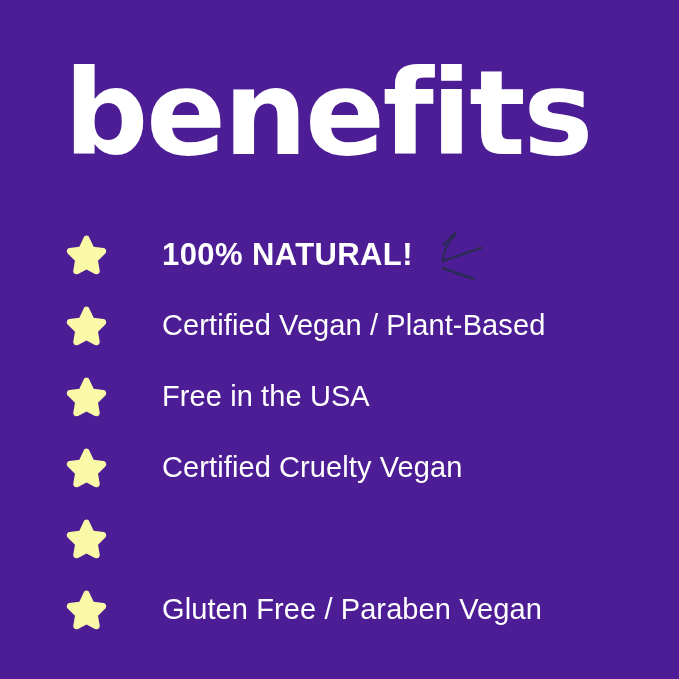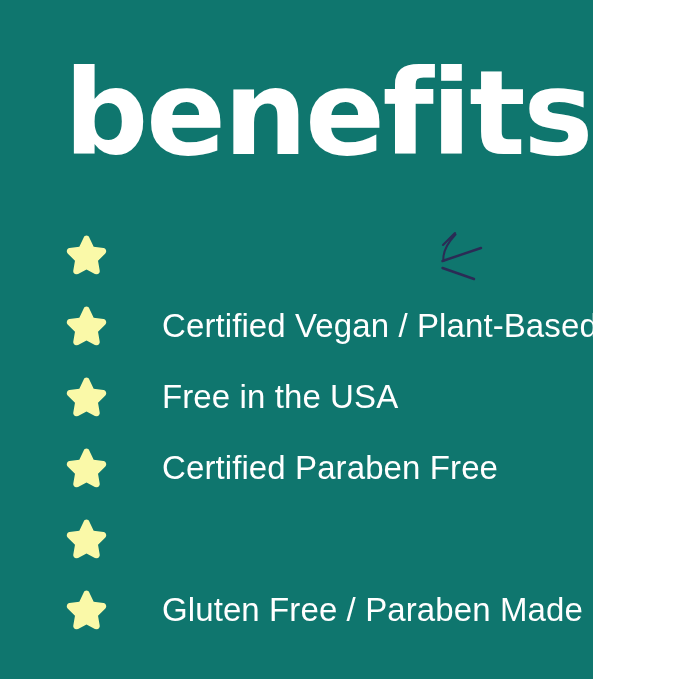--- a/index.html
+++ b/index.html
@@ -4,24 +4,24 @@
 <title>Benefits</title>
 <style>
   html, body {
     margin: 0;
     padding: 0;
     background: #ffffff;
   }
 
   #canvas {
     position: relative;
-    width: 593px;
+    width: 679px;
     height: 679px;
     overflow: hidden;
-    background: #0f766e;
+    background: #4c1d95;
     font-family: "Liberation Sans", sans-serif;
     -webkit-font-smoothing: antialiased;
   }
 
   
   .page-title {
     position: absolute;
     left: 64px;
     top: 52px;
     margin: 0;
@@ -61,21 +61,21 @@
     transform: translateY(-50%);
     display: block;
   }
 
   .benefit-label {
     position: absolute;
     left: 162px;
     top: 50%;
     transform: translateY(-50%);
     color: #ffffff;
-    font-size: 33px;
+    font-size: 29px;
     font-weight: 400;
     letter-spacing: 0.1px;
     white-space: nowrap;
     line-height: 1;
   }
 
   .benefit-row.is-emphasis .benefit-label {
     font-weight: 700;
     font-size: 31px;
     letter-spacing: 0.4px;
@@ -119,20 +119,21 @@
                  C26.8 100.2 23.6 100 21 98.2
                  C18.5 96.4 17.3 93.5 17.8 90.4
                  L21.9 66.4
                  L4.6 49.3
                  C2.3 47.2 1.4 44.2 2.2 41.2
                  C3 38.2 5.4 36.1 8.5 35.6
                  L32.5 32.1
                  L43.2 9.6
                  C44.5 6.8 47 5 50 5 Z" fill="#faf9a8"></path>
       </svg>
+      <span class="benefit-label">100% NATURAL!</span>
       <svg class="sparkle-icon" viewBox="0 0 54 62">
         <g stroke="#2b2b55" stroke-linecap="round" fill="none">
           <path d="M7.5 38 C6.6 30.5 9.2 22.5 19.5 11.5" stroke-width="2.0" transform="translate(0,0)"></path>
         </g>
         <g stroke="#2b2b55" stroke-linecap="round" fill="none">
 
           <path d="M7 22 L19 10" stroke-width="2.1"></path>
 
           <path d="M6.5 38 L45 25" stroke-width="2.4"></path>
 
@@ -152,30 +153,30 @@
       <svg class="star-icon" viewBox="0 0 100 100">
         <path d="M50 5 C53 5 55.5 6.8 56.8 9.6 L67.5 32.1 L91.5 35.6 C94.6 36.1 97 38.2 97.8 41.2 C98.6 44.2 97.7 47.2 95.4 49.3 L78.1 66.4 L82.2 90.4 C82.7 93.5 81.5 96.4 79 98.2 C76.4 100 73.2 100.2 70.5 98.7 L50 87.6 L29.5 98.7 C26.8 100.2 23.6 100 21 98.2 C18.5 96.4 17.3 93.5 17.8 90.4 L21.9 66.4 L4.6 49.3 C2.3 47.2 1.4 44.2 2.2 41.2 C3 38.2 5.4 36.1 8.5 35.6 L32.5 32.1 L43.2 9.6 C44.5 6.8 47 5 50 5 Z" fill="#faf9a8"></path>
       </svg>
       <span class="benefit-label">Free in the USA</span>
     </li>
 
     <li class="benefit-row">
       <svg class="star-icon" viewBox="0 0 100 100">
         <path d="M50 5 C53 5 55.5 6.8 56.8 9.6 L67.5 32.1 L91.5 35.6 C94.6 36.1 97 38.2 97.8 41.2 C98.6 44.2 97.7 47.2 95.4 49.3 L78.1 66.4 L82.2 90.4 C82.7 93.5 81.5 96.4 79 98.2 C76.4 100 73.2 100.2 70.5 98.7 L50 87.6 L29.5 98.7 C26.8 100.2 23.6 100 21 98.2 C18.5 96.4 17.3 93.5 17.8 90.4 L21.9 66.4 L4.6 49.3 C2.3 47.2 1.4 44.2 2.2 41.2 C3 38.2 5.4 36.1 8.5 35.6 L32.5 32.1 L43.2 9.6 C44.5 6.8 47 5 50 5 Z" fill="#faf9a8"></path>
       </svg>
-      <span class="benefit-label">Certified Paraben Free</span>
+      <span class="benefit-label">Certified Cruelty Vegan</span>
     </li>
 
     <li class="benefit-row">
       <svg class="star-icon" viewBox="0 0 100 100">
         <path d="M50 5 C53 5 55.5 6.8 56.8 9.6 L67.5 32.1 L91.5 35.6 C94.6 36.1 97 38.2 97.8 41.2 C98.6 44.2 97.7 47.2 95.4 49.3 L78.1 66.4 L82.2 90.4 C82.7 93.5 81.5 96.4 79 98.2 C76.4 100 73.2 100.2 70.5 98.7 L50 87.6 L29.5 98.7 C26.8 100.2 23.6 100 21 98.2 C18.5 96.4 17.3 93.5 17.8 90.4 L21.9 66.4 L4.6 49.3 C2.3 47.2 1.4 44.2 2.2 41.2 C3 38.2 5.4 36.1 8.5 35.6 L32.5 32.1 L43.2 9.6 C44.5 6.8 47 5 50 5 Z" fill="#faf9a8"></path>
       </svg>
     </li>
 
     <li class="benefit-row">
       <svg class="star-icon" viewBox="0 0 100 100">
         <path d="M50 5 C53 5 55.5 6.8 56.8 9.6 L67.5 32.1 L91.5 35.6 C94.6 36.1 97 38.2 97.8 41.2 C98.6 44.2 97.7 47.2 95.4 49.3 L78.1 66.4 L82.2 90.4 C82.7 93.5 81.5 96.4 79 98.2 C76.4 100 73.2 100.2 70.5 98.7 L50 87.6 L29.5 98.7 C26.8 100.2 23.6 100 21 98.2 C18.5 96.4 17.3 93.5 17.8 90.4 L21.9 66.4 L4.6 49.3 C2.3 47.2 1.4 44.2 2.2 41.2 C3 38.2 5.4 36.1 8.5 35.6 L32.5 32.1 L43.2 9.6 C44.5 6.8 47 5 50 5 Z" fill="#faf9a8"></path>
       </svg>
-      <span class="benefit-label">Gluten Free / Paraben Made</span>
+      <span class="benefit-label">Gluten Free / Paraben Vegan</span>
     </li>
 
   </ul>
 </div>
 
 </body></html>

